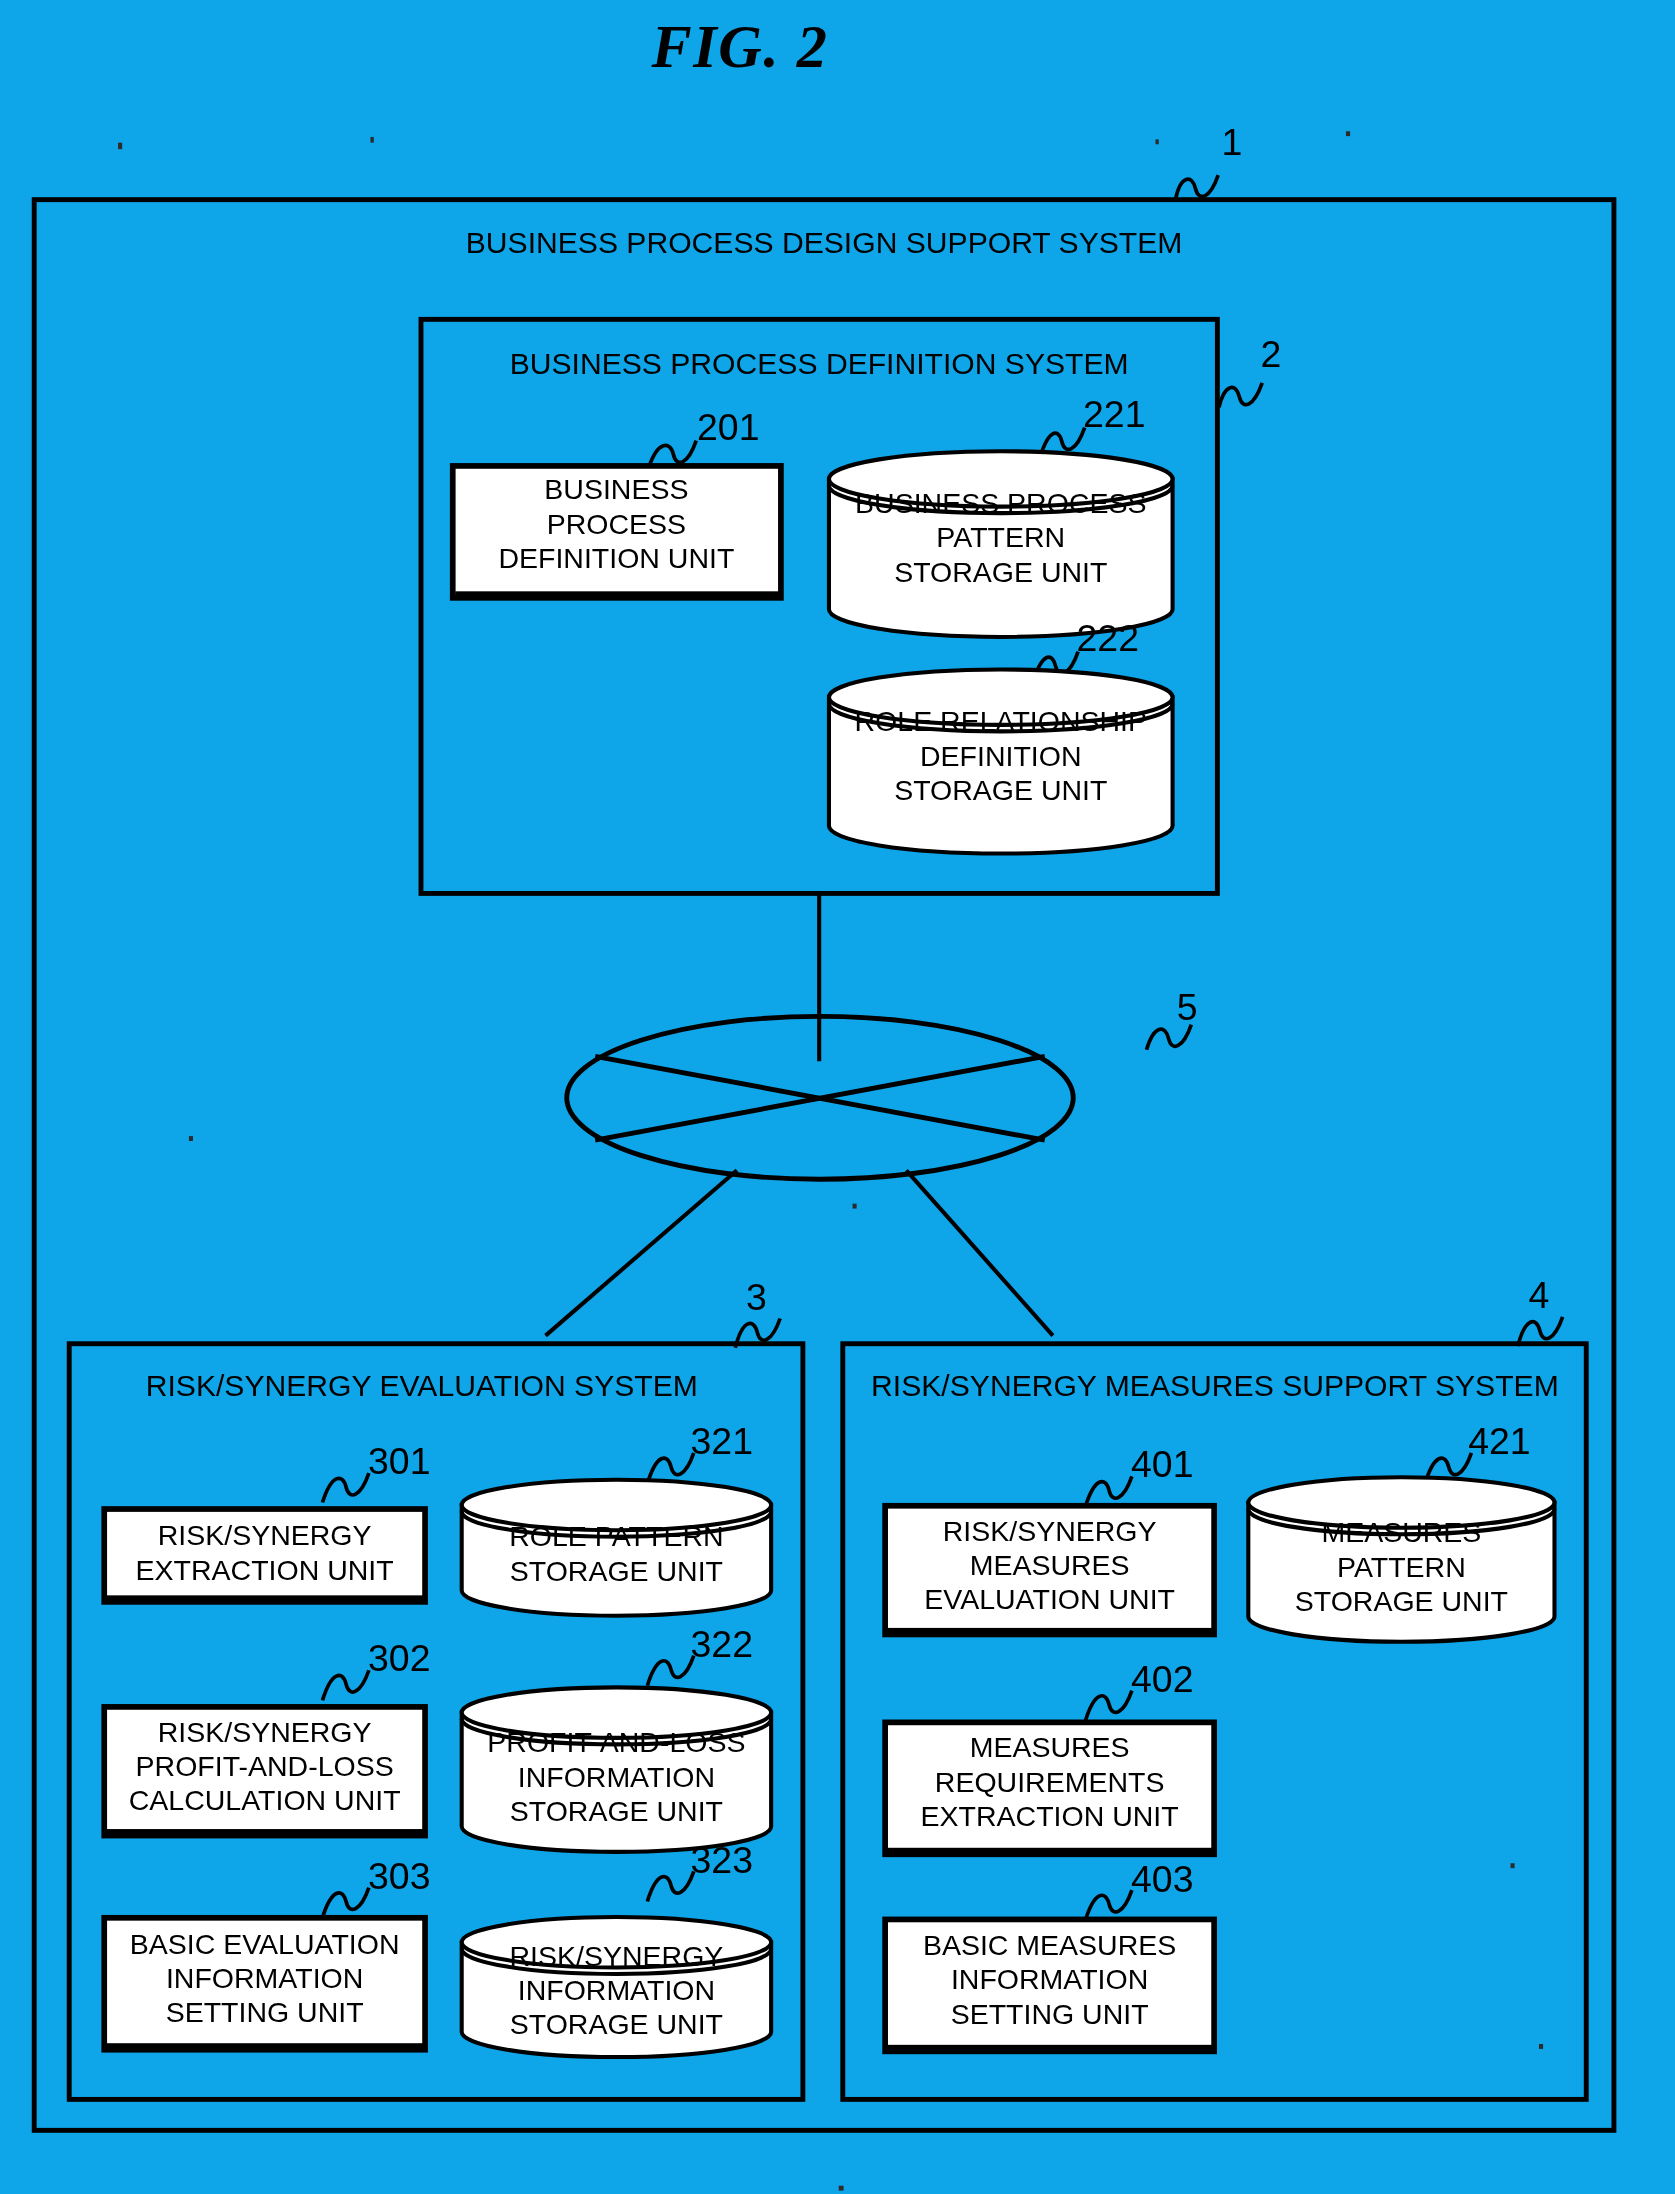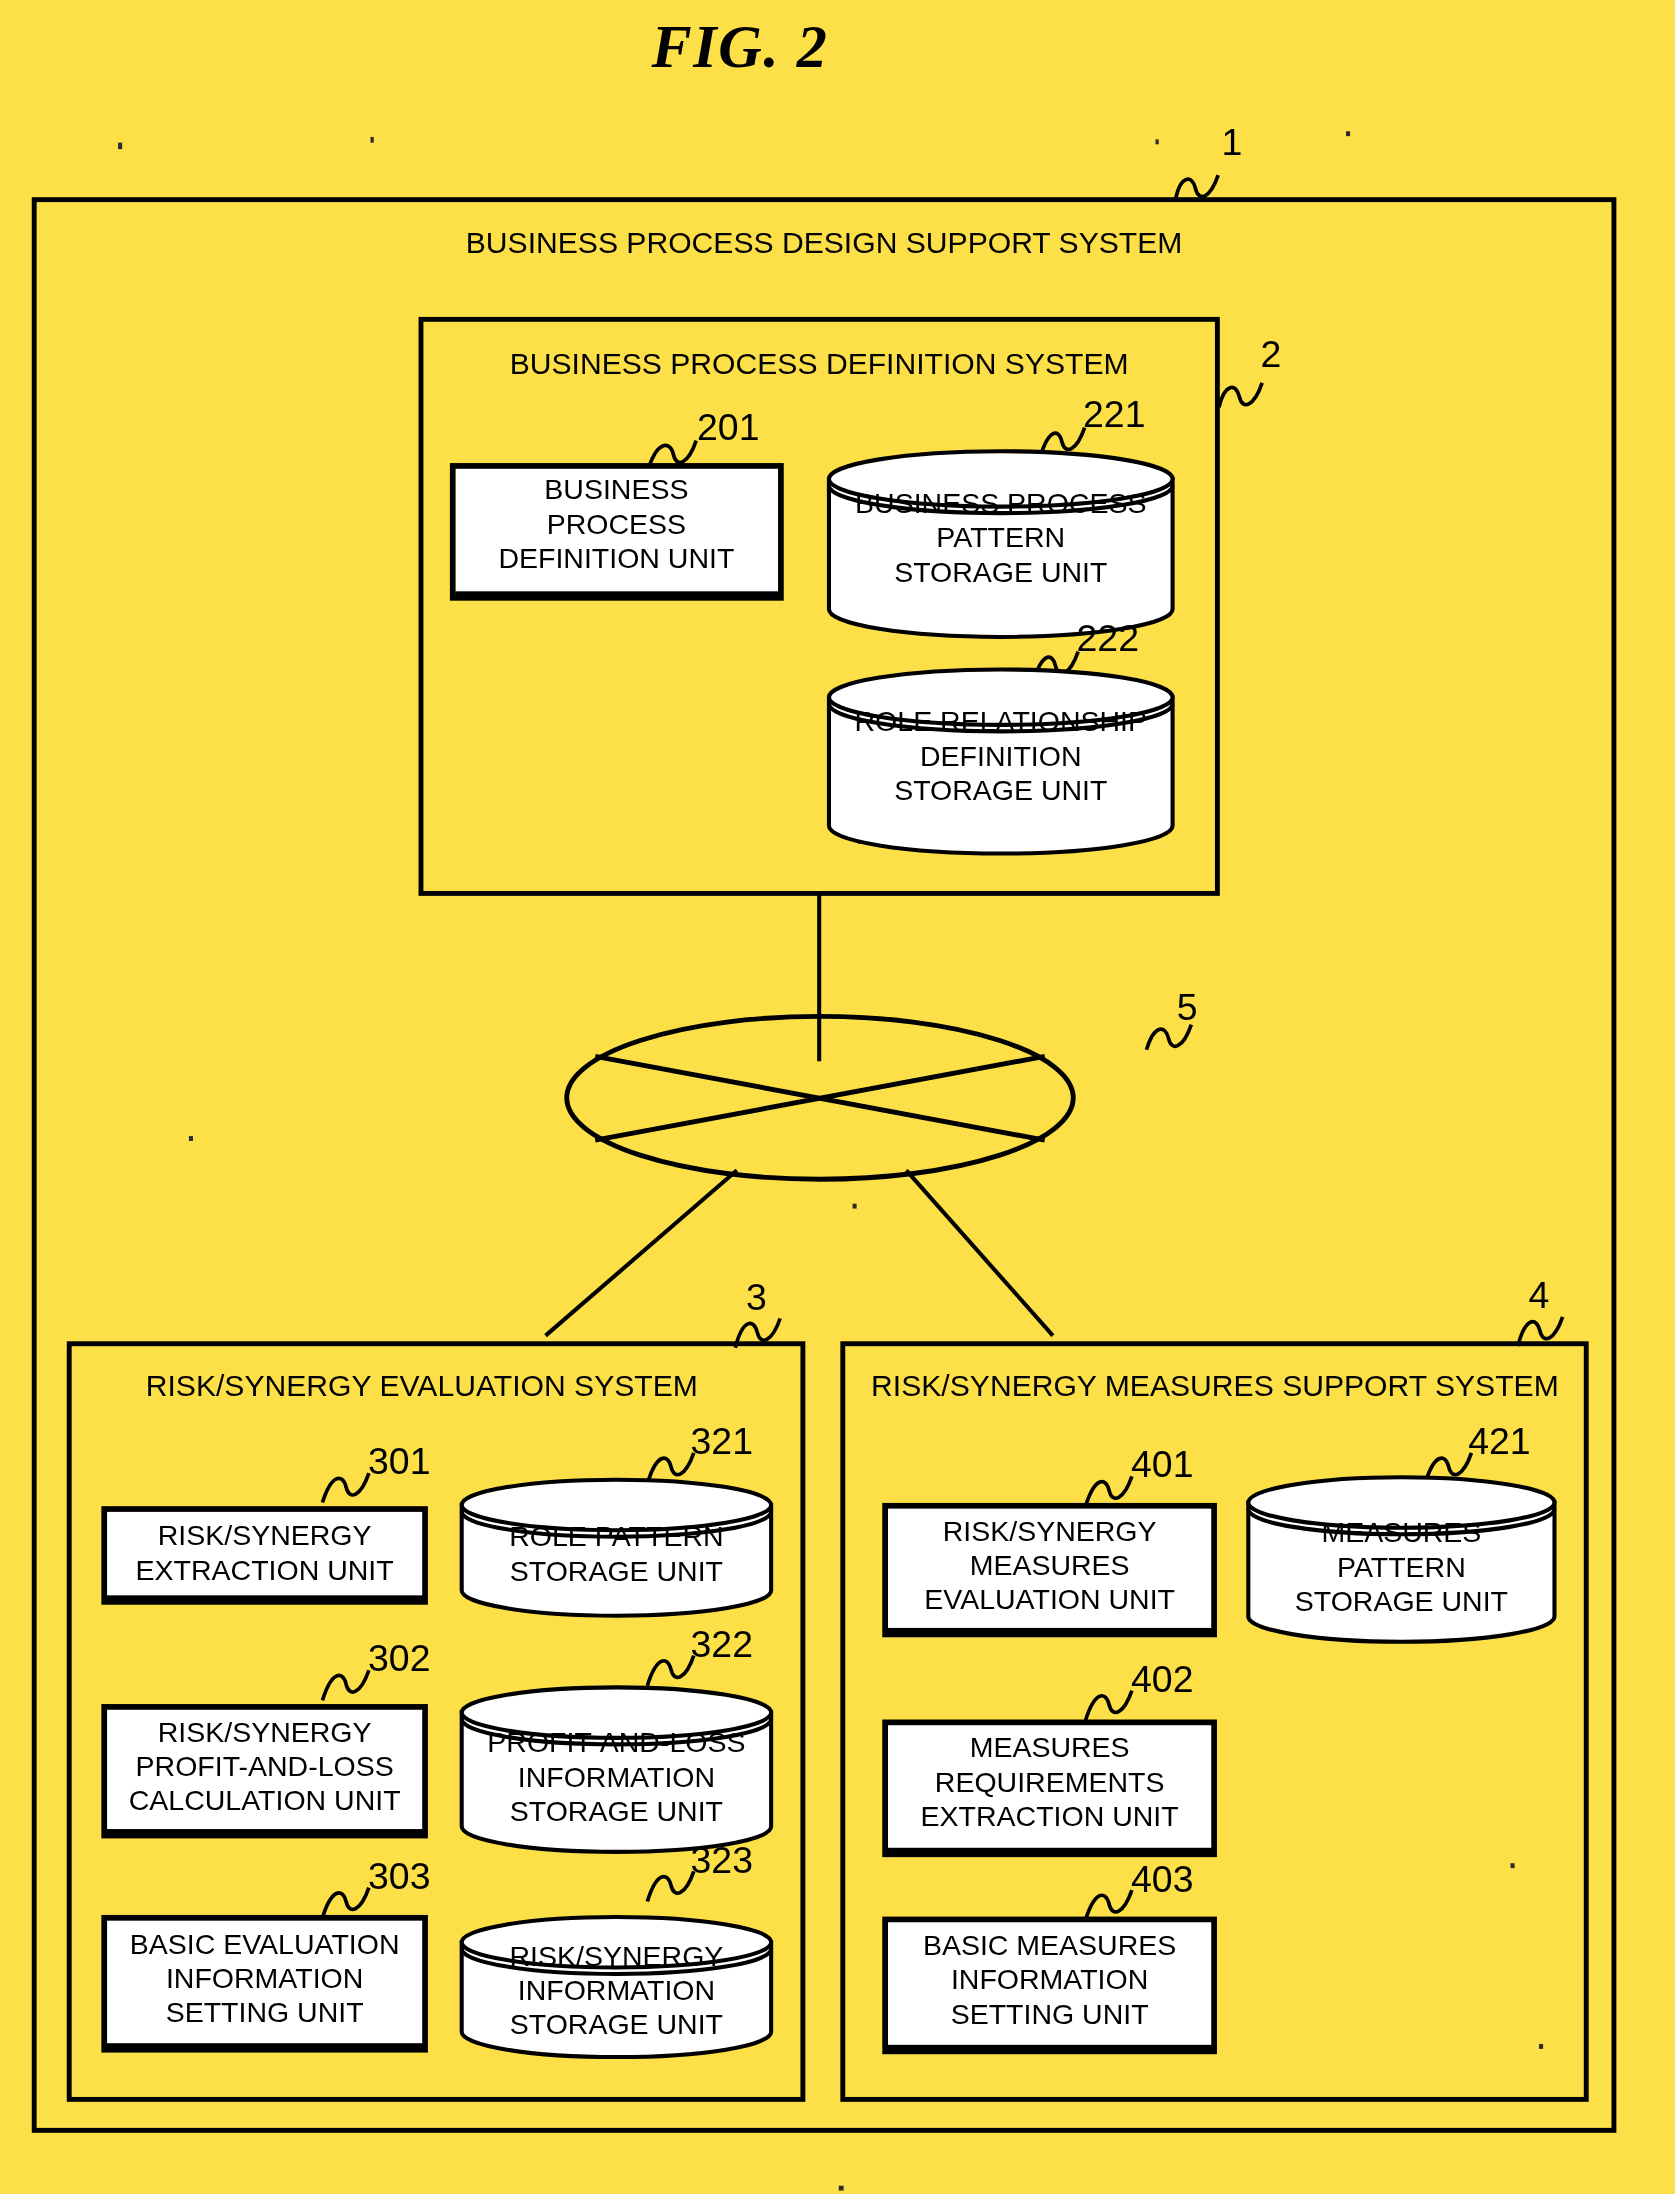--- a/index.html
+++ b/index.html
@@ -4,21 +4,21 @@
 <style>
   html, body {
     margin: 0;
     padding: 0;
     background: #ffffff;
   }
   #page {
     position: relative;
     width: 1675px;
     height: 2194px;
-    background: #fde047;
+    background: #0ea5e9;
     overflow: hidden;
     font-family: "Liberation Sans", sans-serif;
   }
   #fig-svg {
     position: absolute;
     left: 0;
     top: 0;
     width: 1675px;
     height: 2194px;
   }

